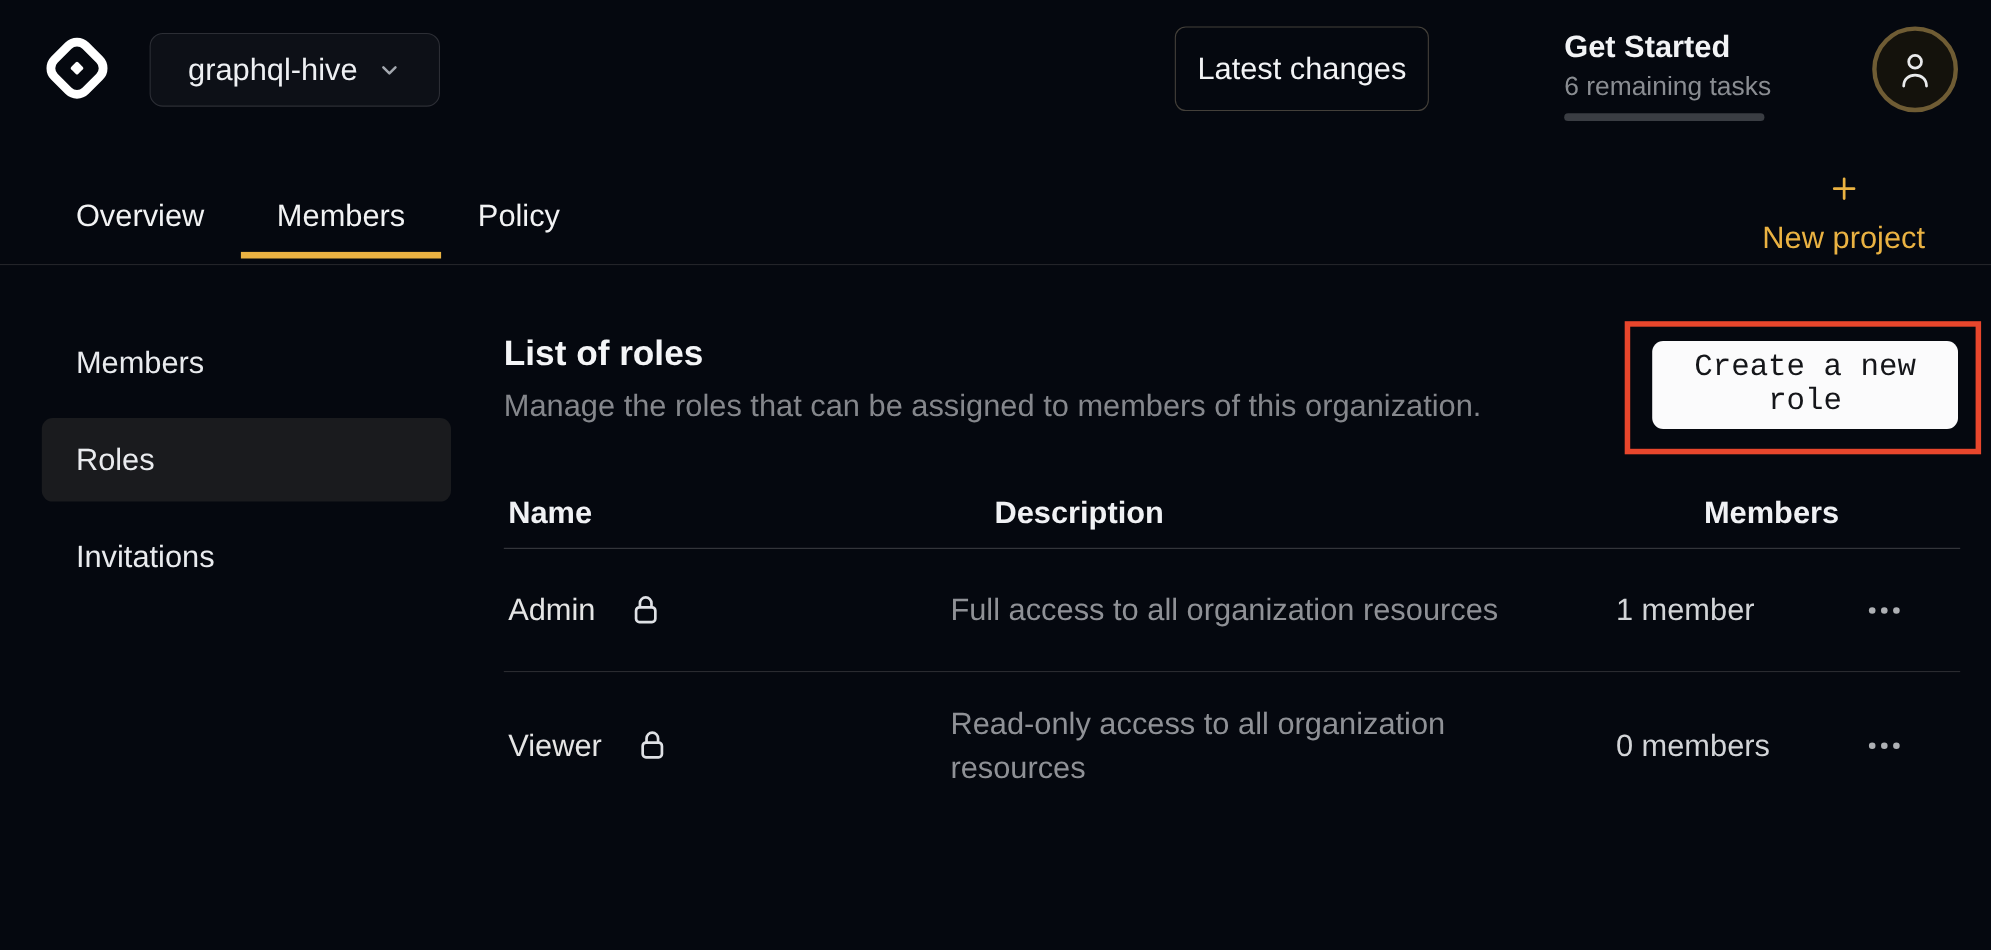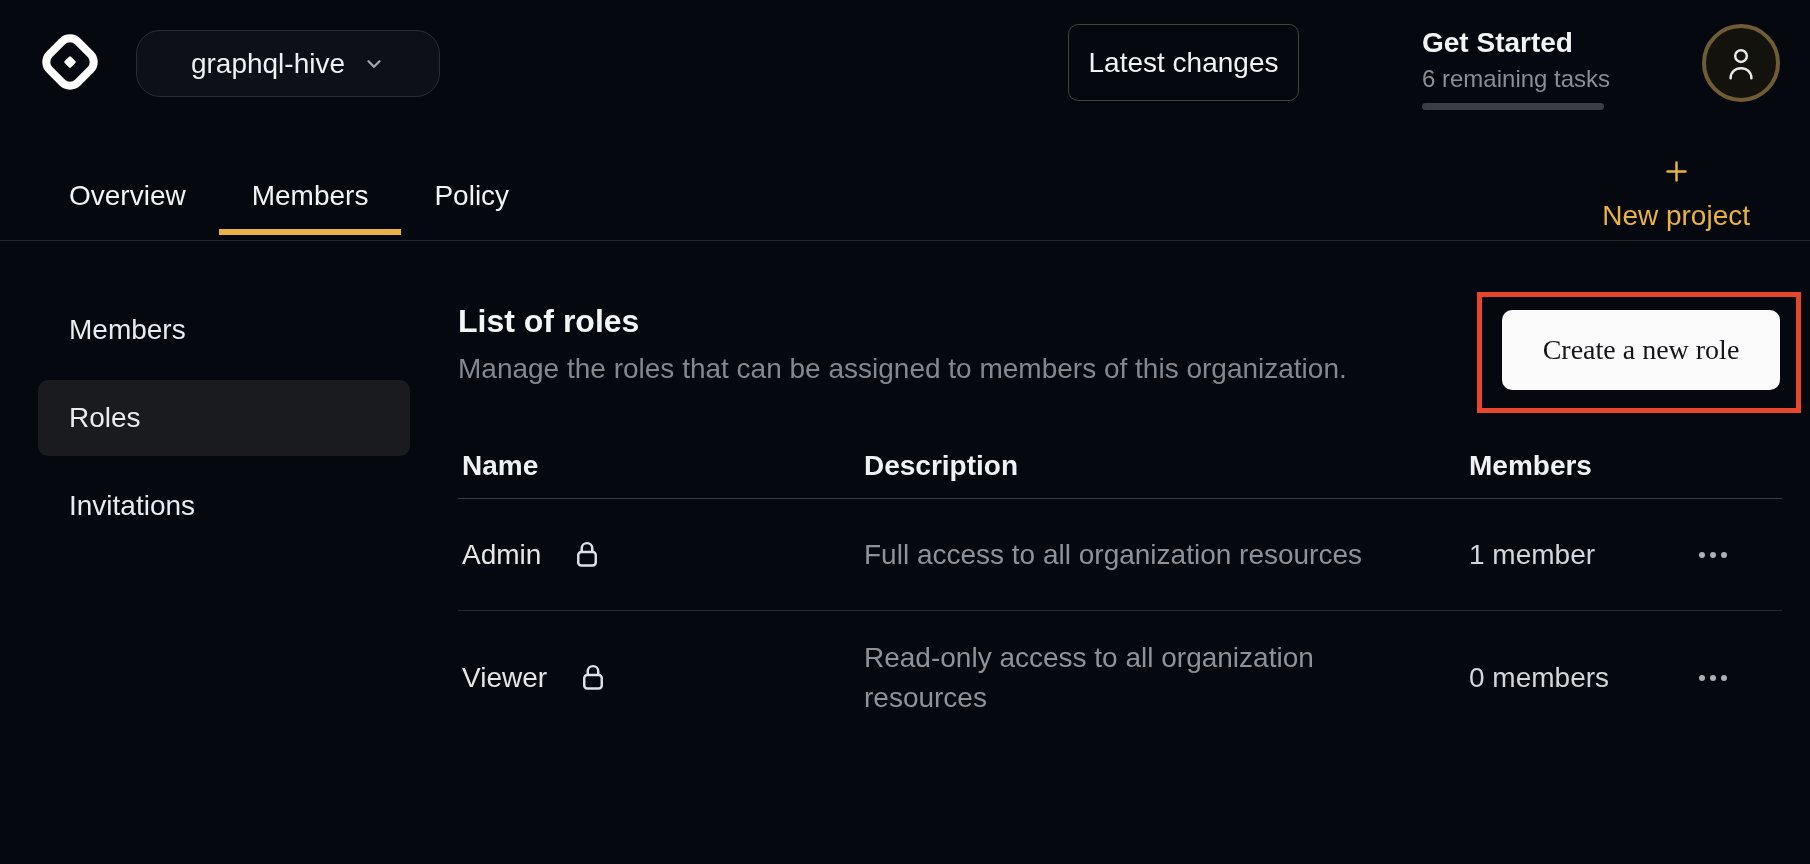--- a/index.html
+++ b/index.html
@@ -11,22 +11,22 @@
     position:relative;
     overflow:hidden;
   }
   .abs { position:absolute; }
 
   
   .logo { left:38px; top:30px; width:64px; height:64px; }
   .logo svg { overflow:visible; }
 
   .org-btn {
-    left:136px; top:30px; width:304px; height:67px;
-    background:#0d1017; border:1px solid #2c2e35; border-radius:24px;
+    left:136px; top:30px; width:264px; height:67px;
+    background:#0d1017; border:1px solid #2c2e35; border-radius:12px;
     display:flex; align-items:center; justify-content:center; gap:18px;
     font-size:28px; color:#eef0f3; cursor:pointer;
   }
 
   .latest-btn {
     left:1068px; top:24px; width:231px; height:77px;
     background:transparent; border:1px solid #44403a; border-radius:10px;
     display:flex; align-items:center; justify-content:center;
     font-size:28px; color:#f2f3f5; cursor:pointer;
   }
@@ -73,32 +73,32 @@
   .page-title { left:458px; top:303px; font-size:32px; font-weight:700; color:#f4f5f7; }
   .page-subtitle { left:458px; top:353px; font-size:28px; color:#85878c; }
 
   .annotation-box {
     left:1477px; top:292px; width:324px; height:121px;
     border:5px solid #e8462c;
   }
   .create-btn {
     left:1502px; top:310px; width:278px; height:80px;
     background:#fbfbfc; color:#15161a; border:none; border-radius:10px;
-    font-size:28px; font-family:Liberation Serif, serif;
+    font-size:28px; font-family:Liberation Mono, monospace;
     display:flex; align-items:center; justify-content:center; cursor:pointer;
   }
 
   
   .roles-table { left:458px; top:434px; width:1324px; }
   .tr {
     display:grid; grid-template-columns:402px 605px 225px 1fr;
     align-items:center;
   }
   .thead { height:65px; font-size:28px; font-weight:700; color:#f0f1f4;
-           border-bottom:1px solid #393b40; }
+           border-bottom:1px solid #393b40;gap:40px; }
   .trow1 { height:112px; border-bottom:1px solid #2a2b30; }
   .trow2 { height:134px; }
   .cell { padding-left:4px; }
   .name-cell { display:flex; align-items:center; gap:32px;
                font-size:28px; color:#e5e5e5; }
   .desc-cell { font-size:28px; color:#8f9196; line-height:40px; max-width:545px; }
   .members-cell { font-size:28px; color:#d3d5d8; }
   .actions-cell { display:flex; justify-content:flex-start; padding-left:5px; }
   .dots-btn { display:flex; gap:5px; padding:10px 4px; background:none; border:none; cursor:pointer; }
   .dots-btn i { width:6px; height:6px; border-radius:50%; background:#aeb0b4; display:block; }

